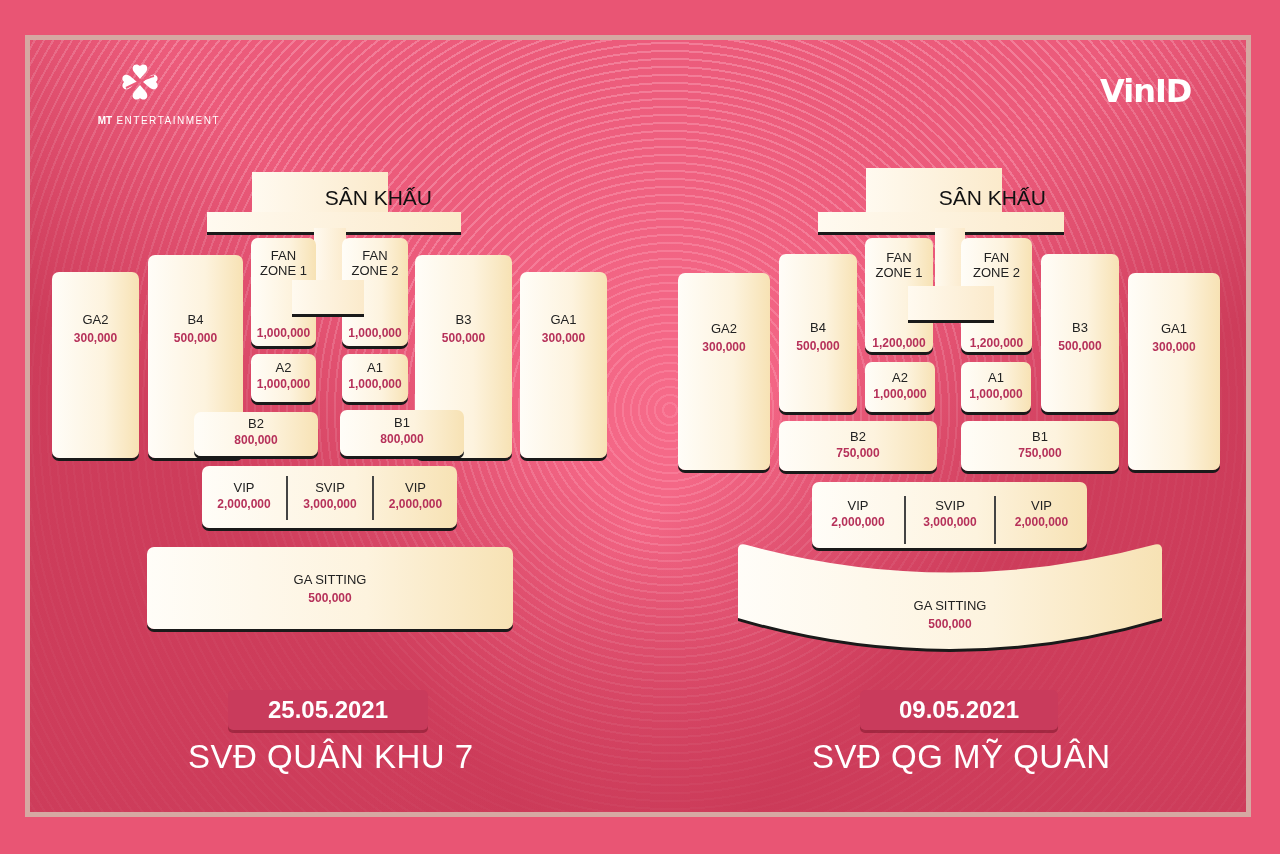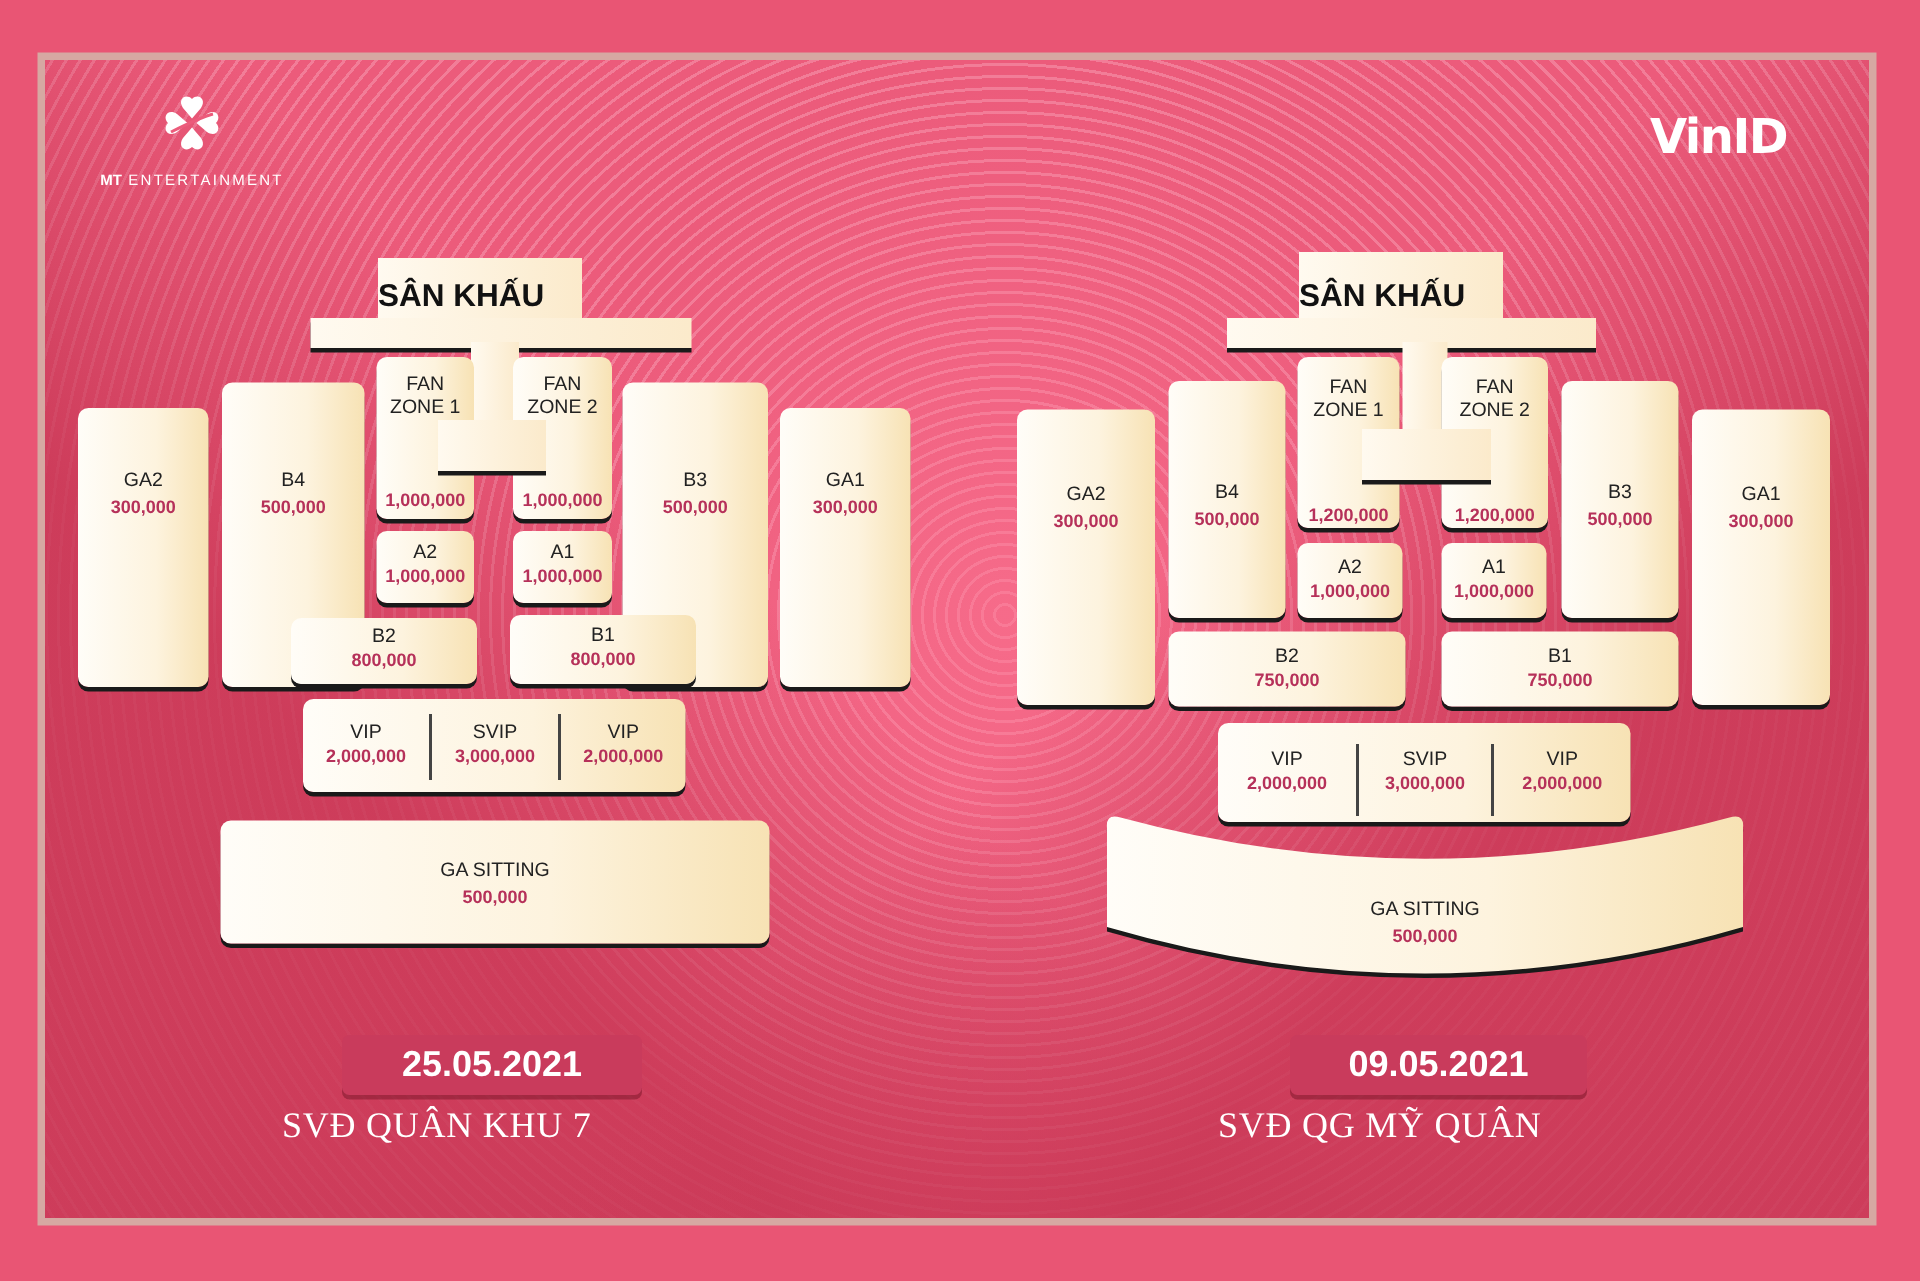--- a/index.html
+++ b/index.html
@@ -19,21 +19,21 @@
   }
   .frame::after {
     content: ""; position: absolute; left: 0; top: 0; right: 0; bottom: 0;
     background:
       linear-gradient(135deg, rgba(200,55,85,0) 55%, rgba(200,55,85,0.85) 75%),
       linear-gradient(225deg, rgba(200,55,85,0) 55%, rgba(200,55,85,0.85) 75%);
     pointer-events: none;
   }
   .layer { position: absolute; left: 0; top: 0; width: 1280px; height: 854px; }
 
-  .logo-mt { position: absolute; left: 48px; top: 62px; width: 160px; text-align: center; }
+  .logo-mt { position: absolute; left: 60px; top: 62px; width: 160px; text-align: right; }
   .logo-mt .flower { display: block; width: 40px; height: 40px; margin: 0 auto 8px auto; }
   .logo-mt .name { color: #fff; font-size: 10px; letter-spacing: 1.5px; }
   .logo-mt .name b { font-weight: 900; letter-spacing: 0; }
   .logo-vin { position: absolute; left: 1100px; top: 72px; color: #fff; font-size: 32px; font-weight: bold; font-family: "DejaVu Sans", sans-serif; letter-spacing: -1px; }
 
   .seat {
     position: absolute;
     background: linear-gradient(90deg, #fffdf8 0%, #fdf3de 60%, #f7e2b4 100%);
     border-radius: 7px;
     box-shadow: 0 3px 0 #1a1a1a;
@@ -41,29 +41,29 @@
     color: #222;
   }
   .seat .lbl { display: block; font-size: 13px; line-height: 15px; }
   .seat .price { display: block; font-size: 12px; font-weight: bold; color: #b6315a; margin-top: 4px; }
 
   .stage {
     position: absolute;
     background: linear-gradient(90deg, #fffaf0 0%, #fbeacb 100%);
     box-shadow: 0 3px 0 #1a1a1a;
   }
-  .stage-title { position: absolute; font-weight: bold; font-size: 21px; color: #111; text-align: left; }
+  .stage-title { position: absolute; font-weight: normal; font-size: 21px; color: #111; text-align: right; margin-left: 44px; }
 
   .date-badge {
     position: absolute; height: 40px;
     background: #c93b5c; border-radius: 5px;
     box-shadow: 0 3px 0 rgba(120,20,40,0.5);
     color: #fff; font-weight: bold; font-size: 24px; text-align: center; line-height: 40px;
   }
-  .venue { position: absolute; color: #fff; font-size: 24px; font-family: Liberation Serif, serif; font-weight: 200; letter-spacing: 0.5px; }
+  .venue { position: absolute; color: #fff; font-size: 33px; font-family: Liberation Sans, sans-serif; font-weight: 200; letter-spacing: 0.5px; }
 
   .div-line { position: absolute; width: 2px; background: #444; }
 </style>
 </head>
 <body>
 
 <div class="frame"></div>
 
 <div class="layer">
 

